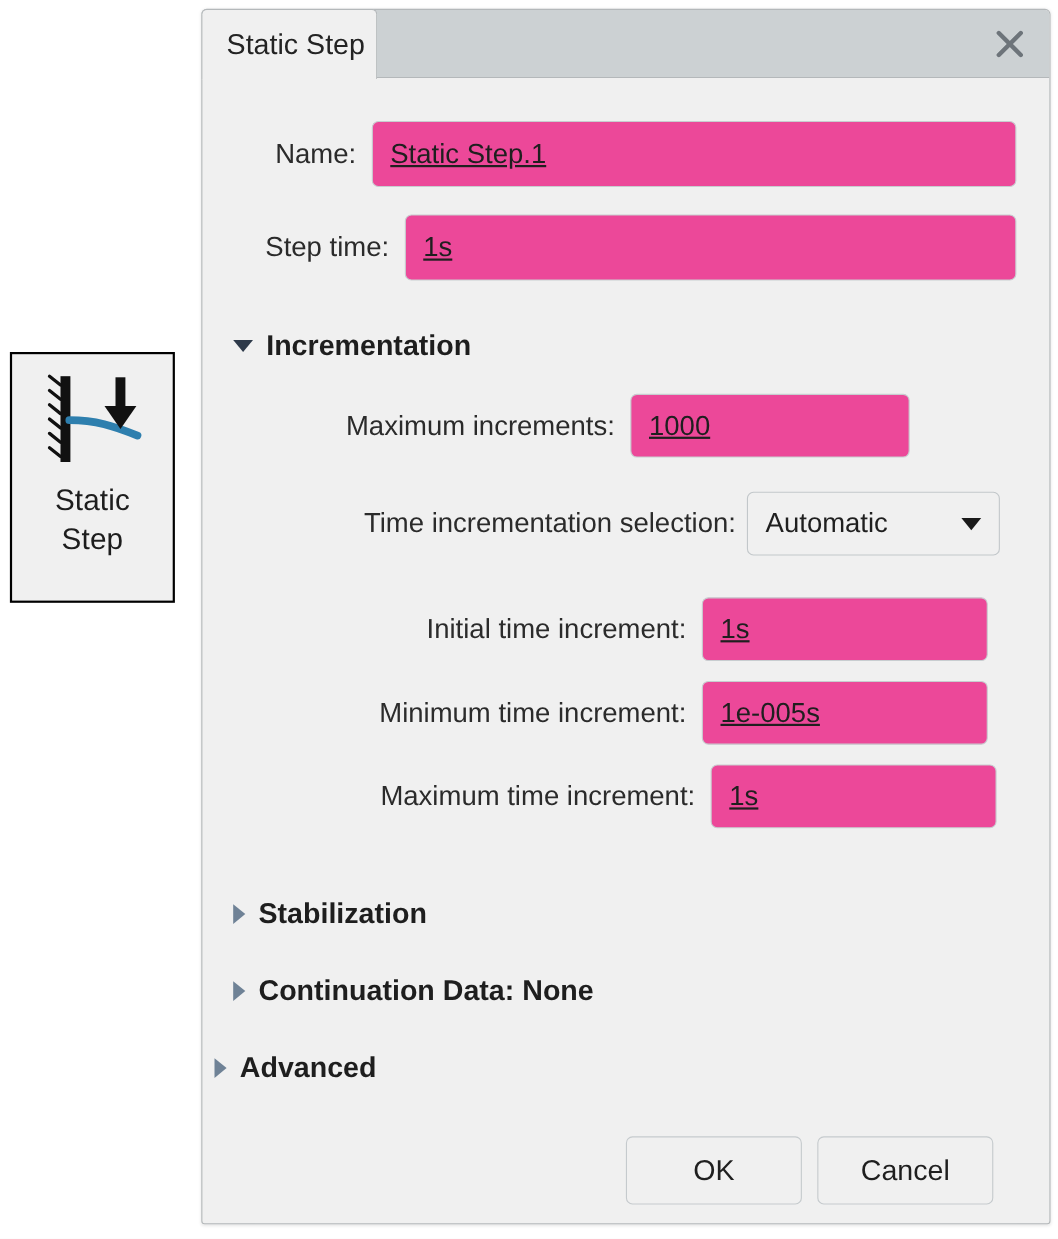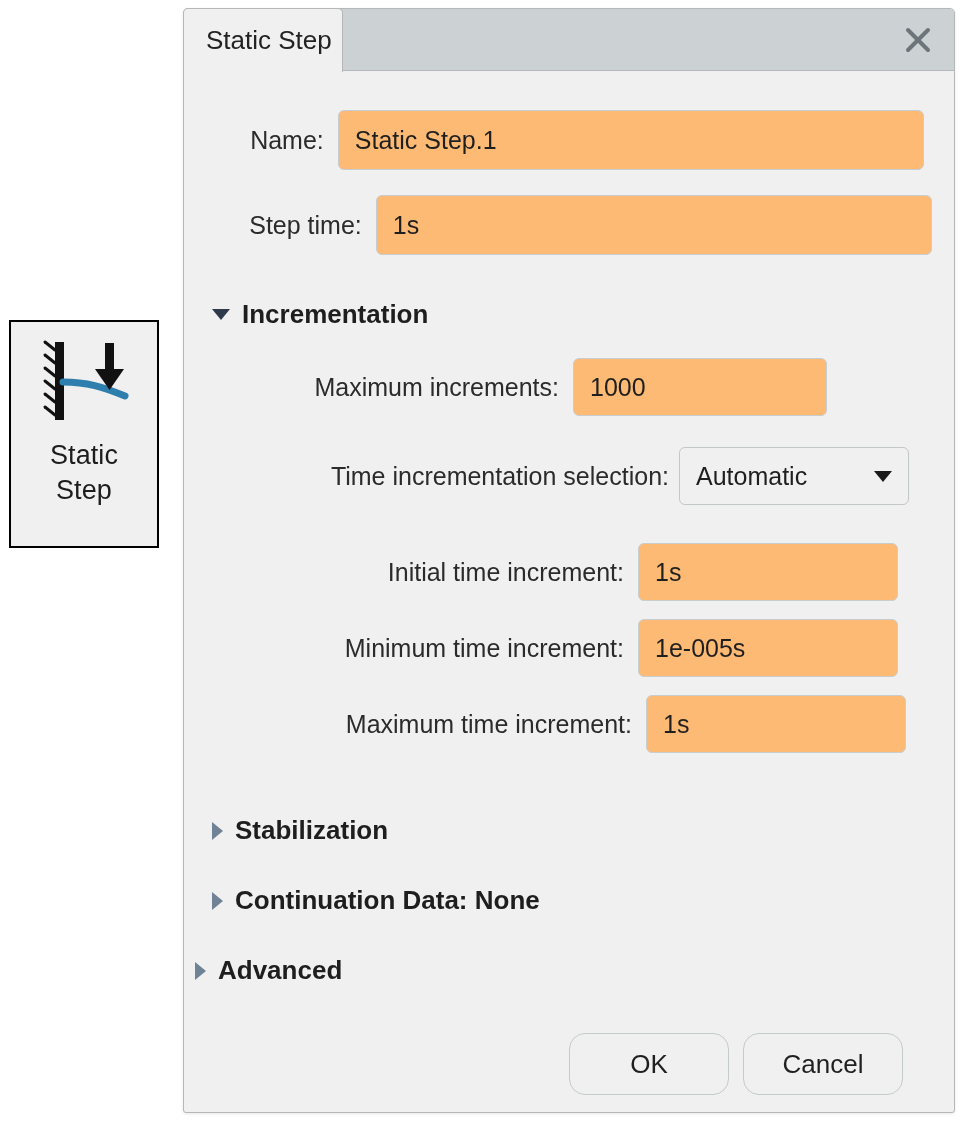--- a/index.html
+++ b/index.html
@@ -115,30 +115,31 @@
     display: flex;
     align-items: center;
   }
   .field-label {
     font-size: 25px;
     color: #2b2b2b;
     white-space: nowrap;
     text-align: right;
   }
   .text-input {
-    background: #fdba74;
+    background: #ec4899;
     border: 1px solid #c8cdd0;
     border-radius: 6px;
     box-sizing: border-box;
     display: flex;
     align-items: center;
     padding-left: 16px;
     font-size: 25px;
     color: #1f1f1f;
     cursor: text;
+    text-decoration: underline;
   }
   .select-box {
     background: #f0f0f0;
     border: 1px solid #c2c7ca;
     border-radius: 6px;
     box-sizing: border-box;
     display: flex;
     align-items: center;
     justify-content: space-between;
     padding: 0 16px 0 16px;
@@ -181,21 +182,21 @@
     font-weight: bold;
     color: #1e1e1e;
     white-space: nowrap;
   }
 
   
   .btn {
     position: absolute;
     background: #f0f0f0;
     border: 1px solid #c5cacd;
-    border-radius: 16px;
+    border-radius: 6px;
     box-sizing: border-box;
     display: flex;
     align-items: center;
     justify-content: center;
     font-size: 26px;
     color: #1f1f1f;
     cursor: pointer;
   }
 </style>
 </head>
@@ -240,21 +241,21 @@
     </div>
   </div>
 
   <div class="dialog-body">
 
     <div class="row" style="left:0px; top:39px; width:740px;">
       <div class="field-label" style="width:140px;">Name:</div>
       <div class="text-input" style="margin-left:14px; width:587px; height:60px;">Static Step.1</div>
     </div>
 
-    <div class="row" style="left:8px; top:124px; width:740px;">
+    <div class="row" style="left:0px; top:124px; width:740px;">
       <div class="field-label" style="width:170px;">Step time:</div>
       <div class="text-input" style="margin-left:14px; width:557px; height:60px;">1s</div>
     </div>
 
     <div class="section-header" style="left:28px; top:228px;">
       <span class="tri tri-down"></span>
       <span class="section-title">Incrementation</span>
     </div>
 
     <div class="row" style="left:0px; top:287px; width:740px;">

